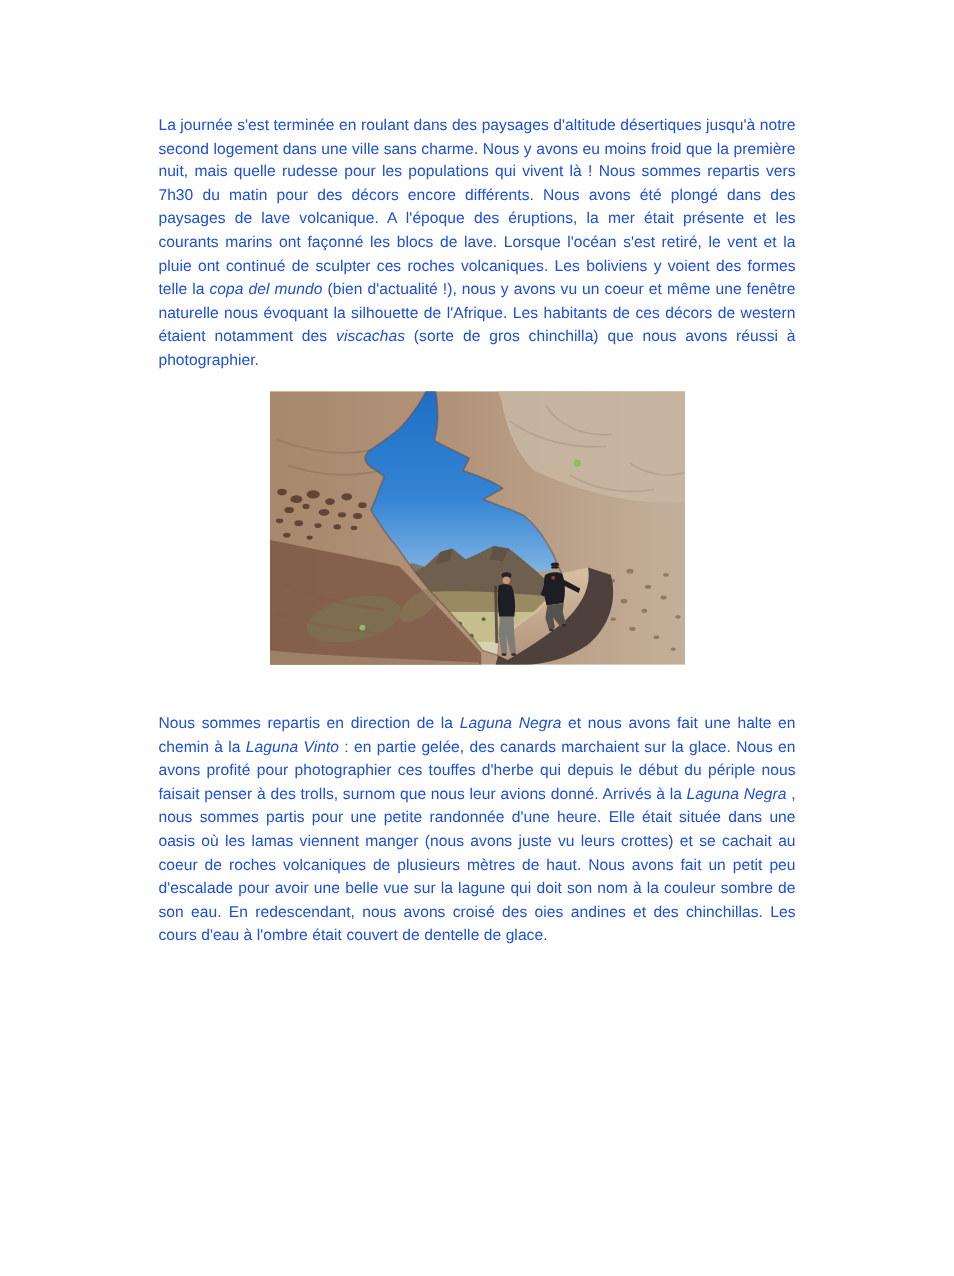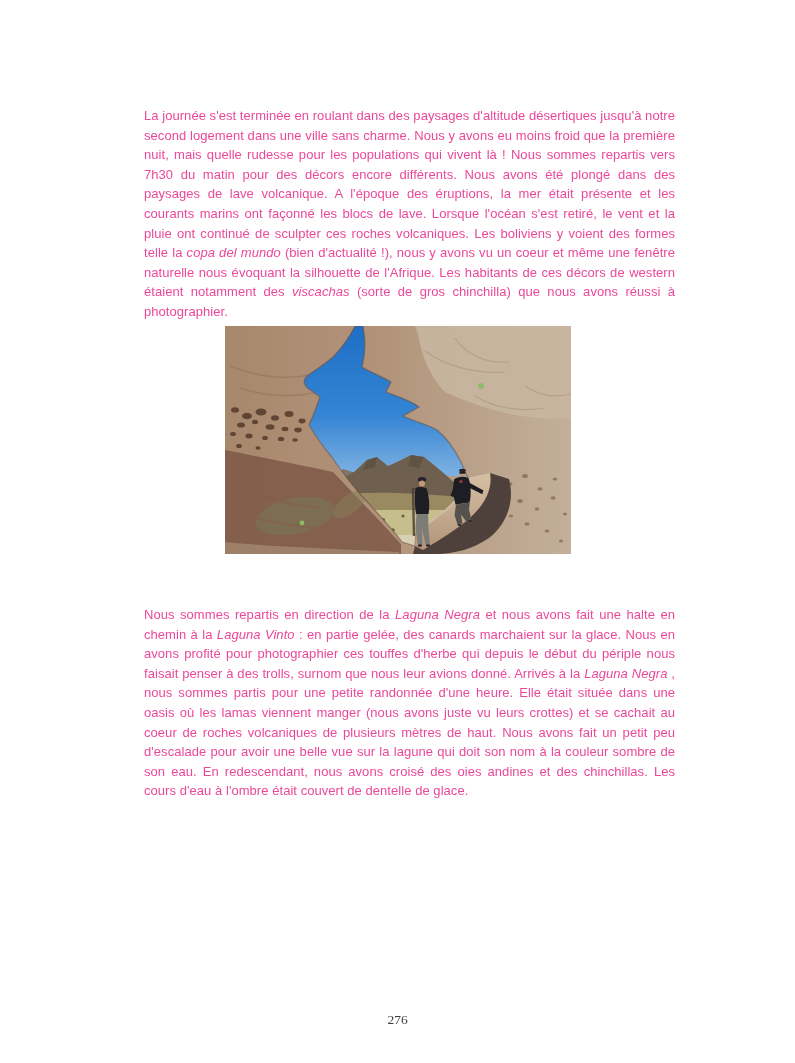--- a/index.html
+++ b/index.html
@@ -8,24 +8,24 @@
     width: 795px;
     height: 1063px;
     background: #ffffff;
     font-family: "Liberation Sans", sans-serif;
     overflow: hidden;
   }
   .body-text {
     position: absolute;
     left: 132px;
     width: 531px;
-    margin: 12px;
+    margin: 0;
     font-size: 13px;
     line-height: 19.6px;
-    color: #ec4899;
+    color: #1d4ed8;
     text-align: justify;
     letter-spacing: 0.05px;
   }
   .body-text em { font-style: italic; }
   #para1 { top: 94px; }
   #para2 { top: 593px; }
   figure.photo {
     position: absolute;
     left: 225px;
     top: 326px;
@@ -221,15 +221,14 @@
         <path d="M230,157.5 L225.5,169.5 L228.6,171.2 L233,161 Z" fill="#1d1d24"></path>
         <path d="M231,178.5 L229.5,189 L232.5,198.5 L237.5,197.5 L236,188.5 L242,196.5 L246.5,194 L244,183.5 L244.8,176.6 Z" fill="#55524e"></path>
         <ellipse cx="234.5" cy="199" rx="2" ry="1.1" fill="#2c2c2c"></ellipse>
         <ellipse cx="245" cy="195" rx="2" ry="1.1" fill="#2c2c2c"></ellipse>
       </g>
     </svg>
   </figure>
 
   <p class="body-text" id="para2"><span>Nous sommes repartis en direction de la </span><em>Laguna Negra</em><span> et nous avons fait une halte en chemin à la </span><em>Laguna Vinto</em><span> : en partie gelée, des canards marchaient sur la glace. Nous en avons profité pour photographier ces touffes d'herbe qui depuis le début du périple nous faisait penser à des trolls, surnom que nous leur avions donné. Arrivés à la </span><em>Laguna Negra</em><span> , nous sommes partis pour une petite randonnée d'une heure. Elle était située dans une oasis où les lamas viennent manger (nous avons juste vu leurs crottes) et se cachait au coeur de roches volcaniques de plusieurs mètres de haut. Nous avons fait un petit peu d'escalade pour avoir une belle vue sur la lagune qui doit son nom à la couleur sombre de son eau. En redescendant, nous avons croisé des oies andines et des chinchillas. Les cours d'eau à l'ombre était couvert de dentelle de glace.</span></p>
 
-  <div class="page-number">276</div>
 
 </div>
 
 </body></html>

